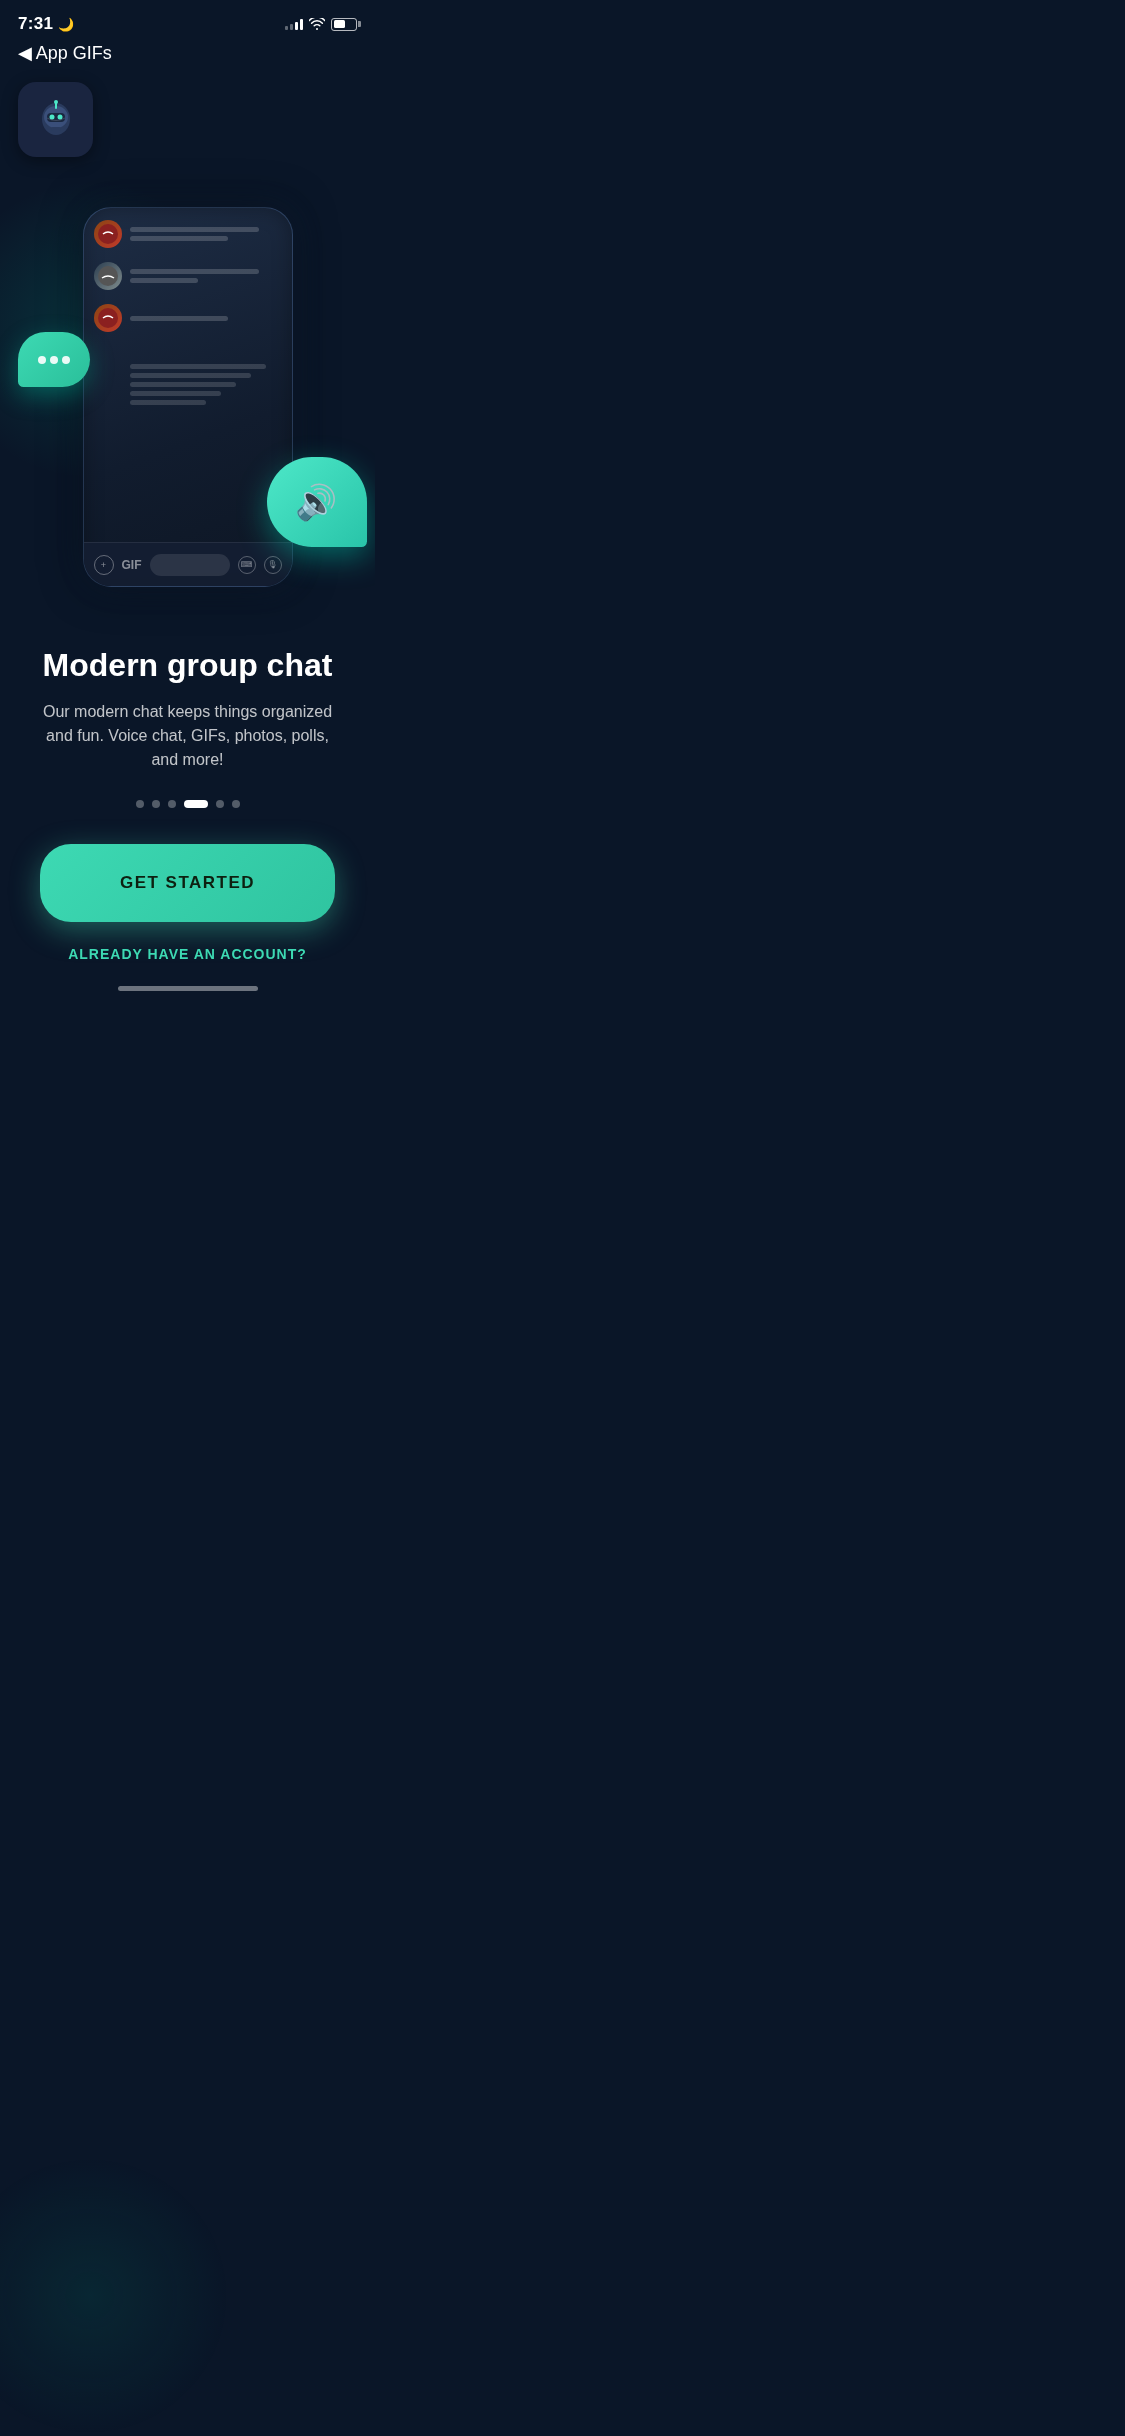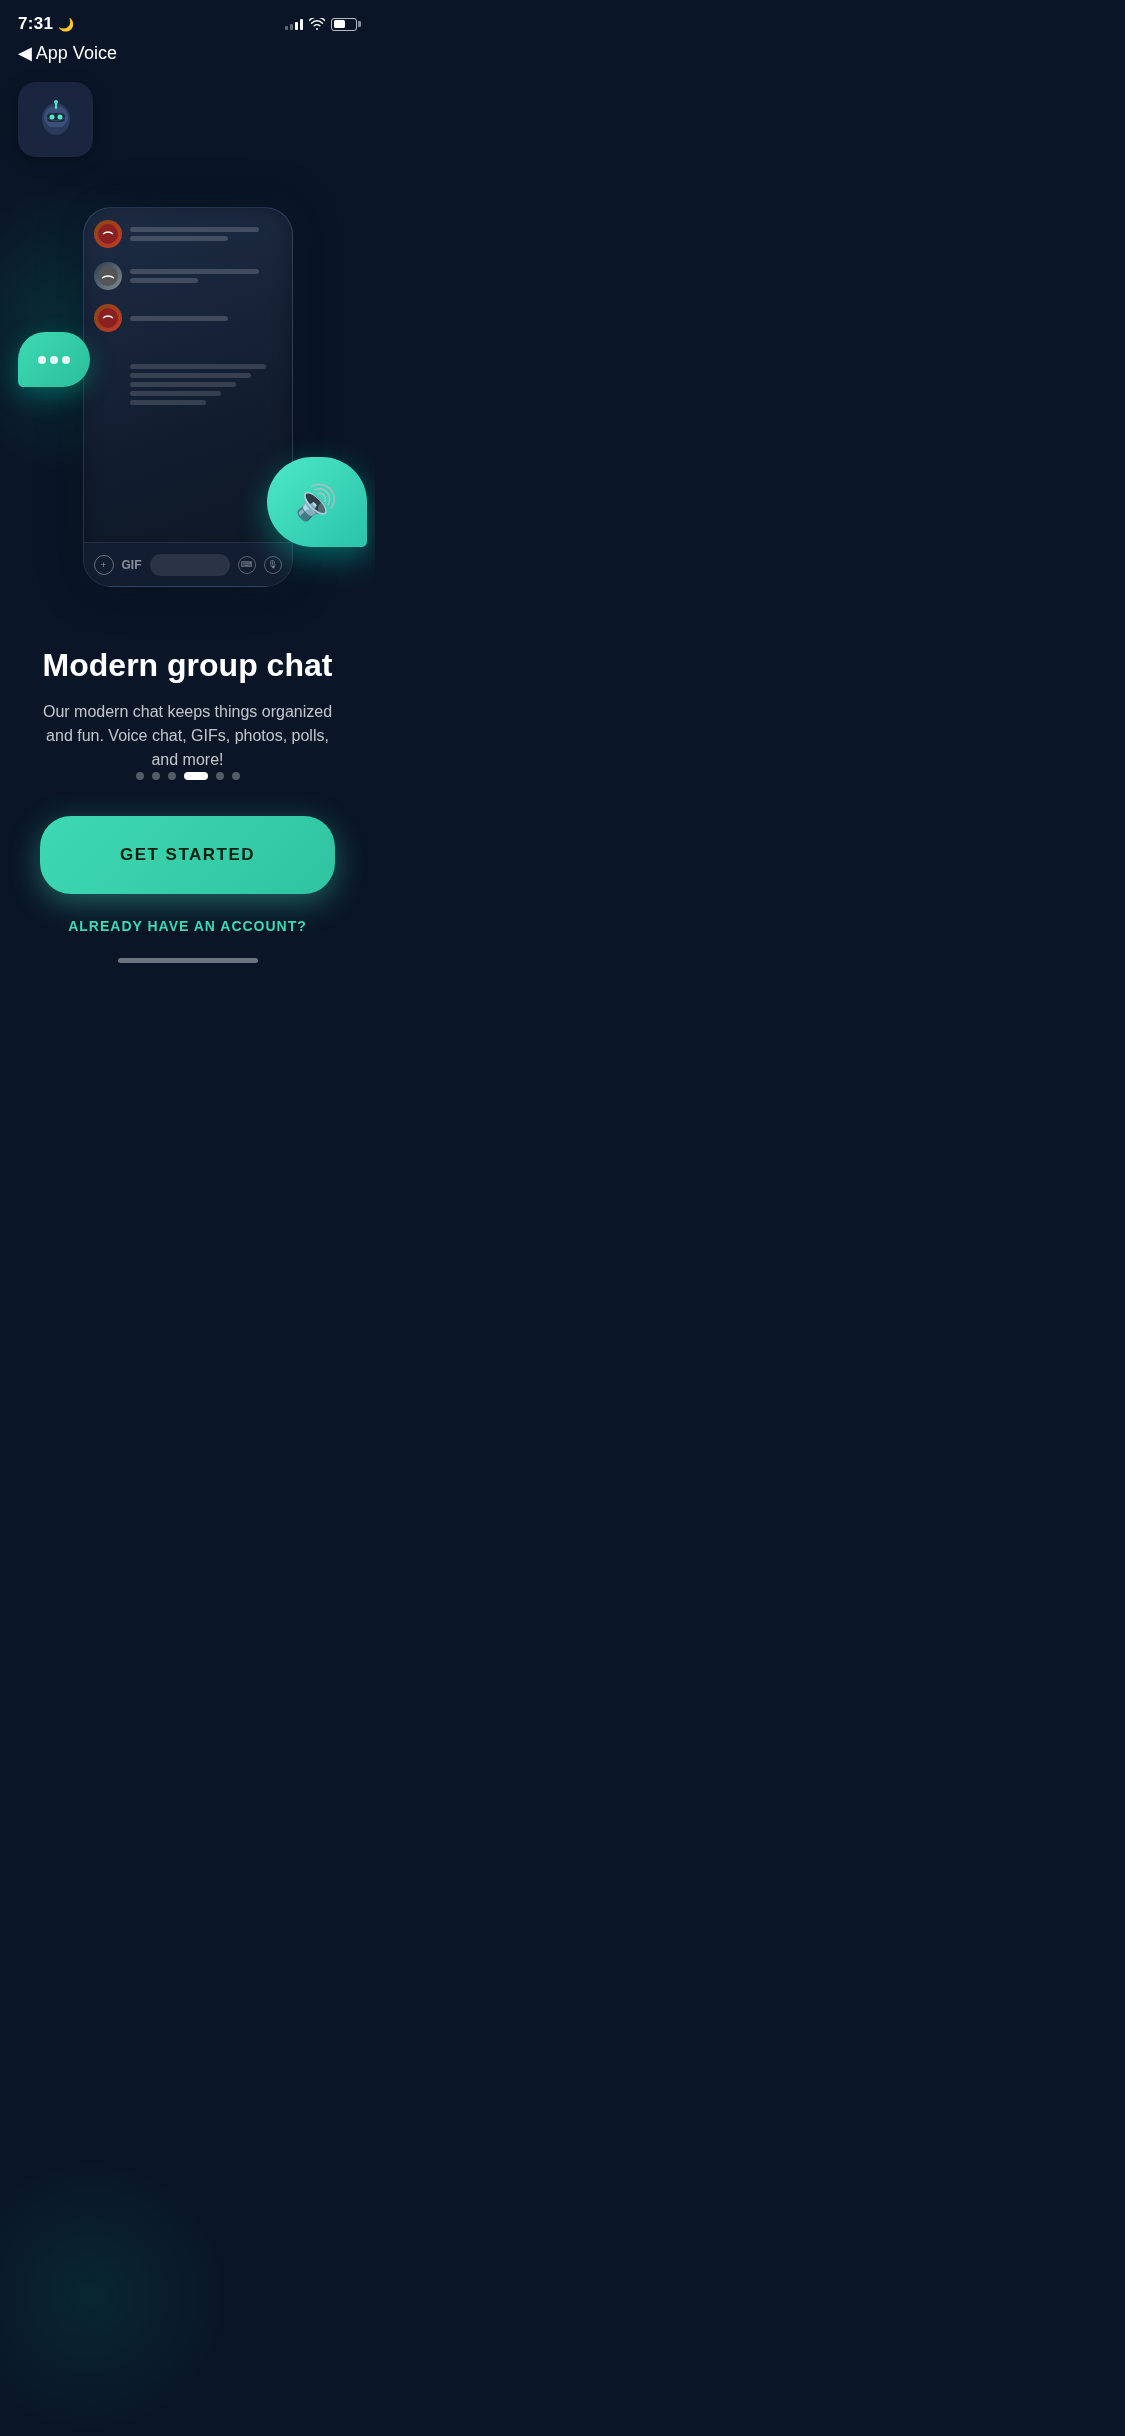--- a/index.html
+++ b/index.html
@@ -343,20 +343,21 @@
       font-weight: 800;
       color: #fff;
       line-height: 1.15;
       margin-bottom: 16px;
     }
 
     .main-desc {
       font-size: 16px;
       color: rgba(255,255,255,0.75);
       line-height: 1.5;
+      margin-bottom: 28px;
     }
 
     
     .pagination {
       display: flex;
       justify-content: center;
       align-items: center;
       gap: 8px;
       margin-bottom: 36px;
     }
@@ -451,21 +452,21 @@
       </svg>
     </div>
     <div class="battery-icon">
       <div class="battery-fill"></div>
     </div>
   </div>
 </div>
 
 <div class="app-store-nav">
   <span class="back-arrow">◀</span>
-  <span class="app-store-label">App Voice</span>
+  <span class="app-store-label">App GIFs</span>
 </div>
 
 <div class="app-icon-area">
   <div class="app-icon">
     <svg viewBox="0 0 50 50" fill="none" xmlns="http://www.w3.org/2000/svg">
 
       <ellipse cx="25" cy="24" rx="14" ry="16" fill="#2a3b5e"></ellipse>
       <ellipse cx="25" cy="22" rx="12" ry="11" fill="#3a4f7a"></ellipse>
 
       <rect x="16" y="18" width="18" height="9" rx="4" fill="#1a2840"></rect>

